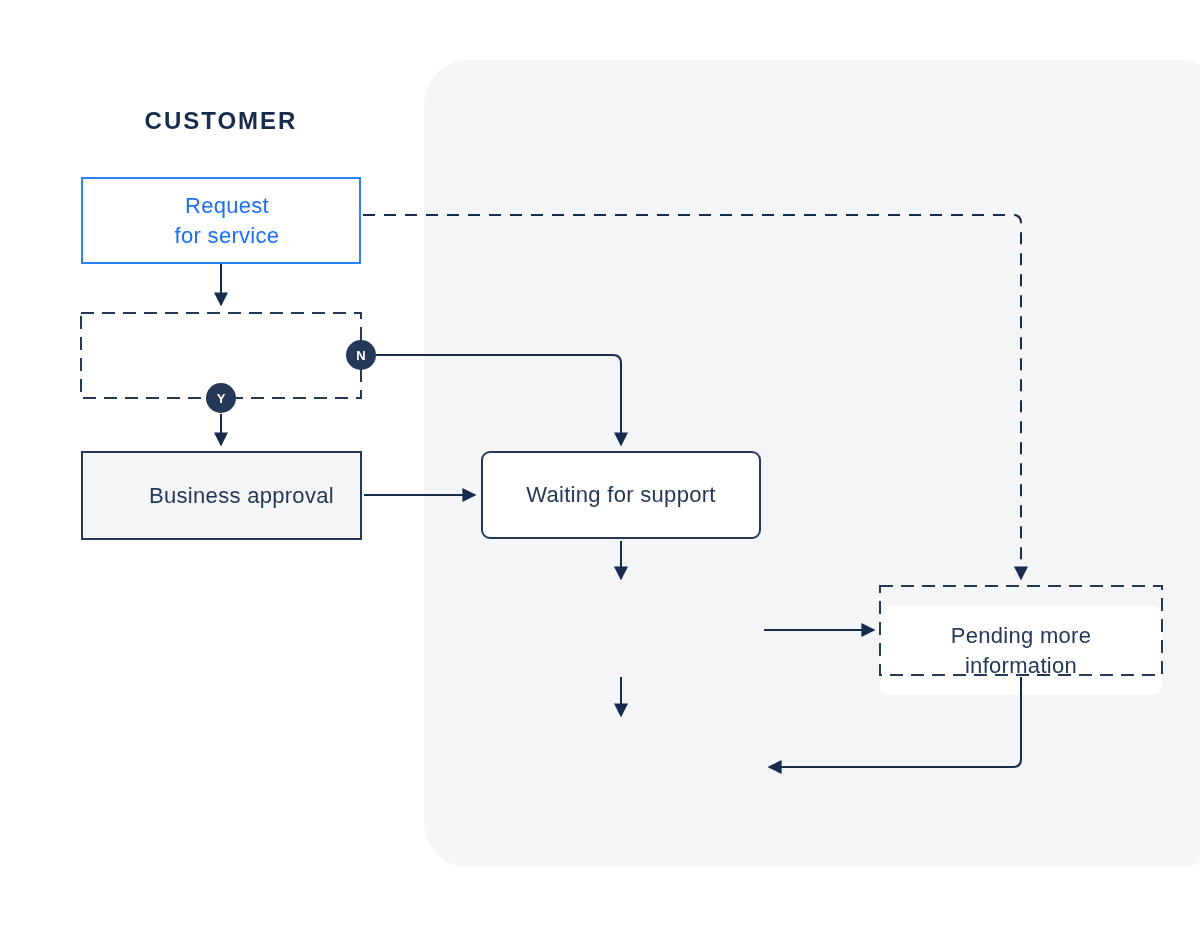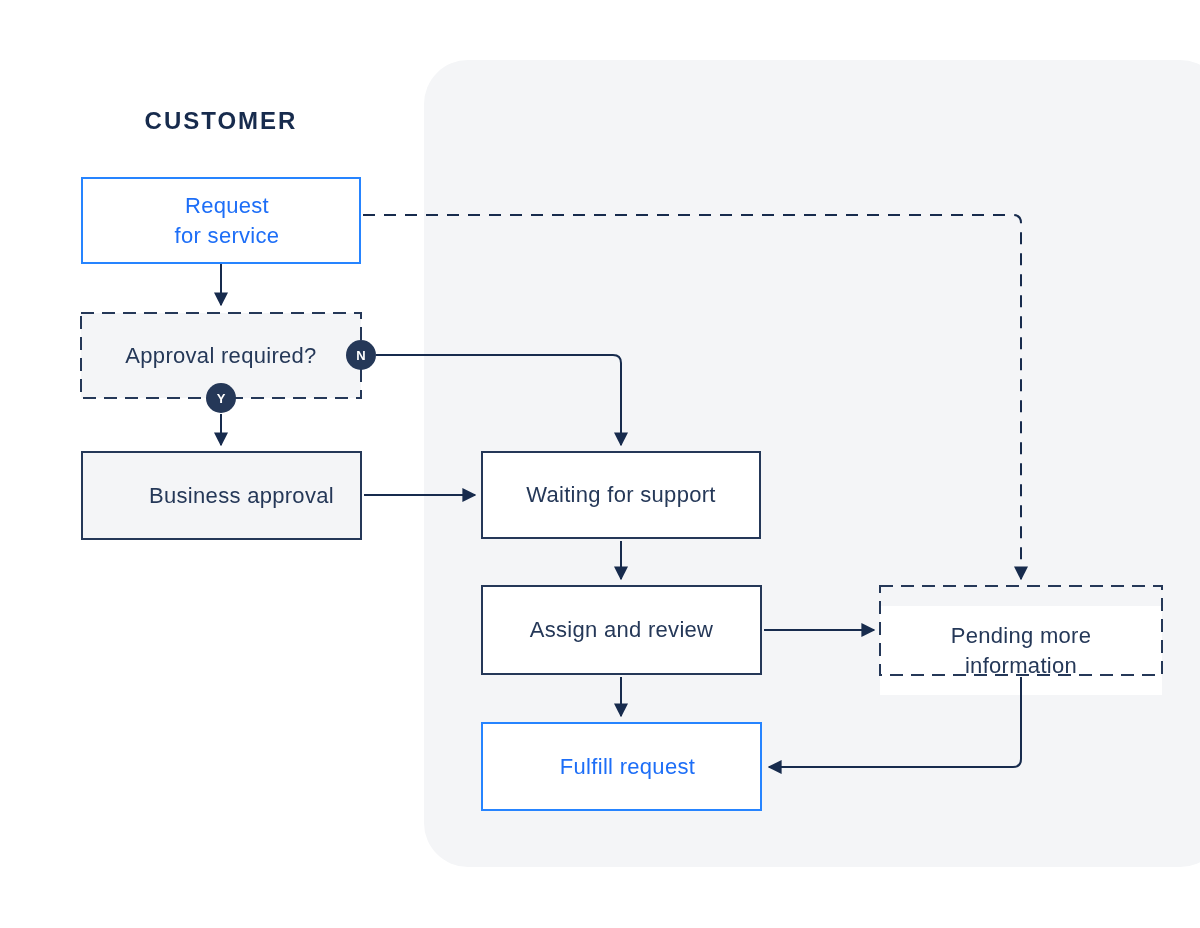--- a/index.html
+++ b/index.html
@@ -24,21 +24,21 @@
   .lane-heading.support  { left: 400px; width: 800px; }
 
   .node {
     position: absolute; display: flex; align-items: center; justify-content: center;
     text-align: center; font-size: 22px; font-weight: 500; letter-spacing: 0.3px;
     color: #253858; line-height: 30px; white-space: pre-line; z-index: 2;
   }
   .node.solid-navy { border: 2px solid #253858; }
   .node.blue       { border: 2px solid #2684FF; color: #1D6EF7; background: #ffffff; padding-left: 12px; }
   .node.fill-gray  { background: #F4F5F7; }
-  .node.fill-white { background: #ffffff; }
+  .node.fill-white { background: #ffffff; border-radius: 9px; }
   .node.no-border  { border: none; } 
 
   .node-request  { left: 57px;  top: 177px; width: 280px; height: 87px; }
   .node-approval { left: 57px;  top: 313px; width: 280px; height: 85px; }
   .node-business { left: 57px;  top: 451px; width: 281px; height: 89px; padding-left: 40px; }
   .node-waiting  { left: 457px; top: 451px; width: 280px; height: 88px; }
   .node-assign   { left: 457px; top: 585px; width: 281px; height: 90px; }
   .node-pending  { left: 856px; top: 606px; width: 282px; height: 89px; }
   .node-fulfill  { left: 457px; top: 722px; width: 281px; height: 89px; }
 
@@ -61,32 +61,29 @@
 
 <div class="canvas">
 
   <div class="lane-panel"></div>
 
   <div class="lane-heading customer">CUSTOMER</div>
 
   <div class="node node-request blue">Request
 for service</div>
 
-  <div class="node node-approval no-border fill-gray">Approval required?</div>
 
   <div class="node node-business solid-navy fill-gray">Business approval</div>
 
   <div class="node node-waiting solid-navy fill-white">Waiting for support</div>
 
-  <div class="node node-assign solid-navy fill-white">Assign and review</div>
 
   <div class="node node-pending no-border fill-white">Pending more
 information</div>
 
-  <div class="node node-fulfill blue">Fulfill request</div>
 
   <svg class="wires" viewBox="0 0 1200 928" xmlns="http://www.w3.org/2000/svg">
     <defs>
       <marker id="arrow" viewBox="0 0 10 10" refX="9" refY="5" markerWidth="7" markerHeight="7" orient="auto-start-reverse">
         <path d="M0,0 L10,5 L0,10 z" fill="#172B4D"></path>
       </marker>
     </defs>
 
     <rect x="57" y="313" width="280" height="85" fill="none" stroke="#253858" stroke-width="2" stroke-dasharray="13 8"></rect>
     <rect x="856" y="586" width="282" height="89" fill="none" stroke="#253858" stroke-width="2" stroke-dasharray="13 8"></rect>

